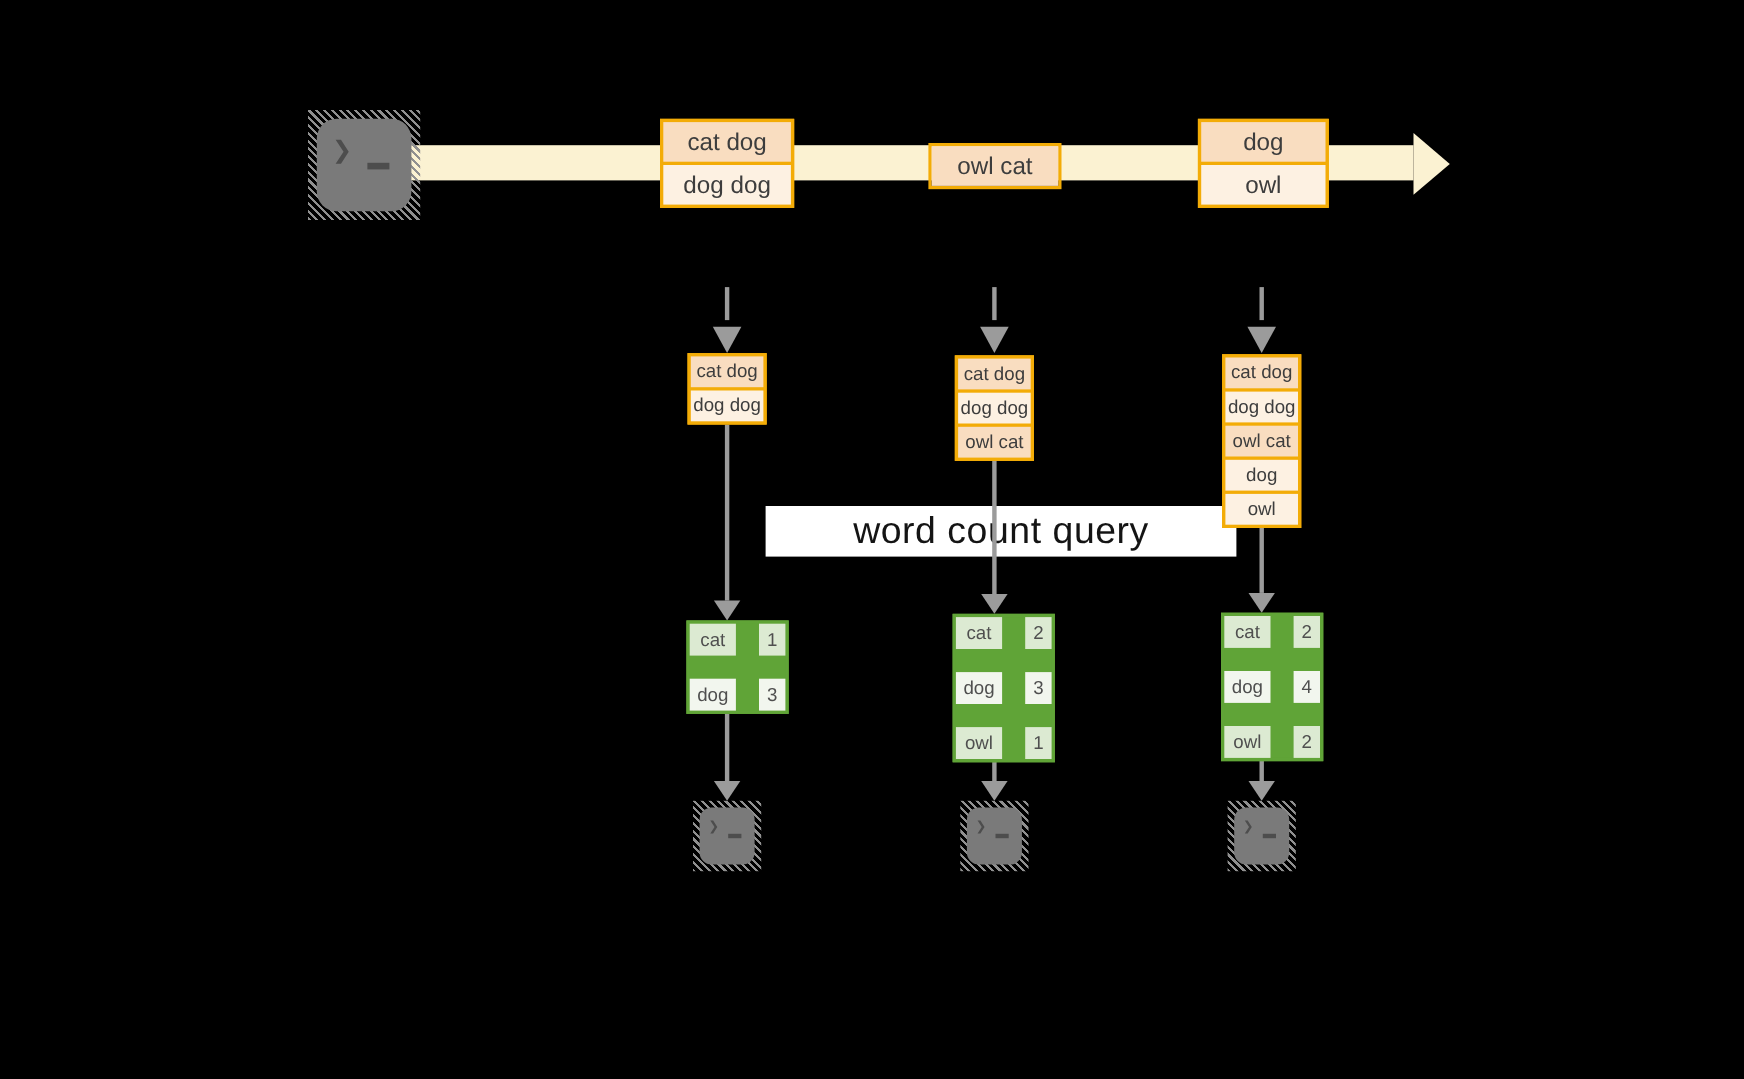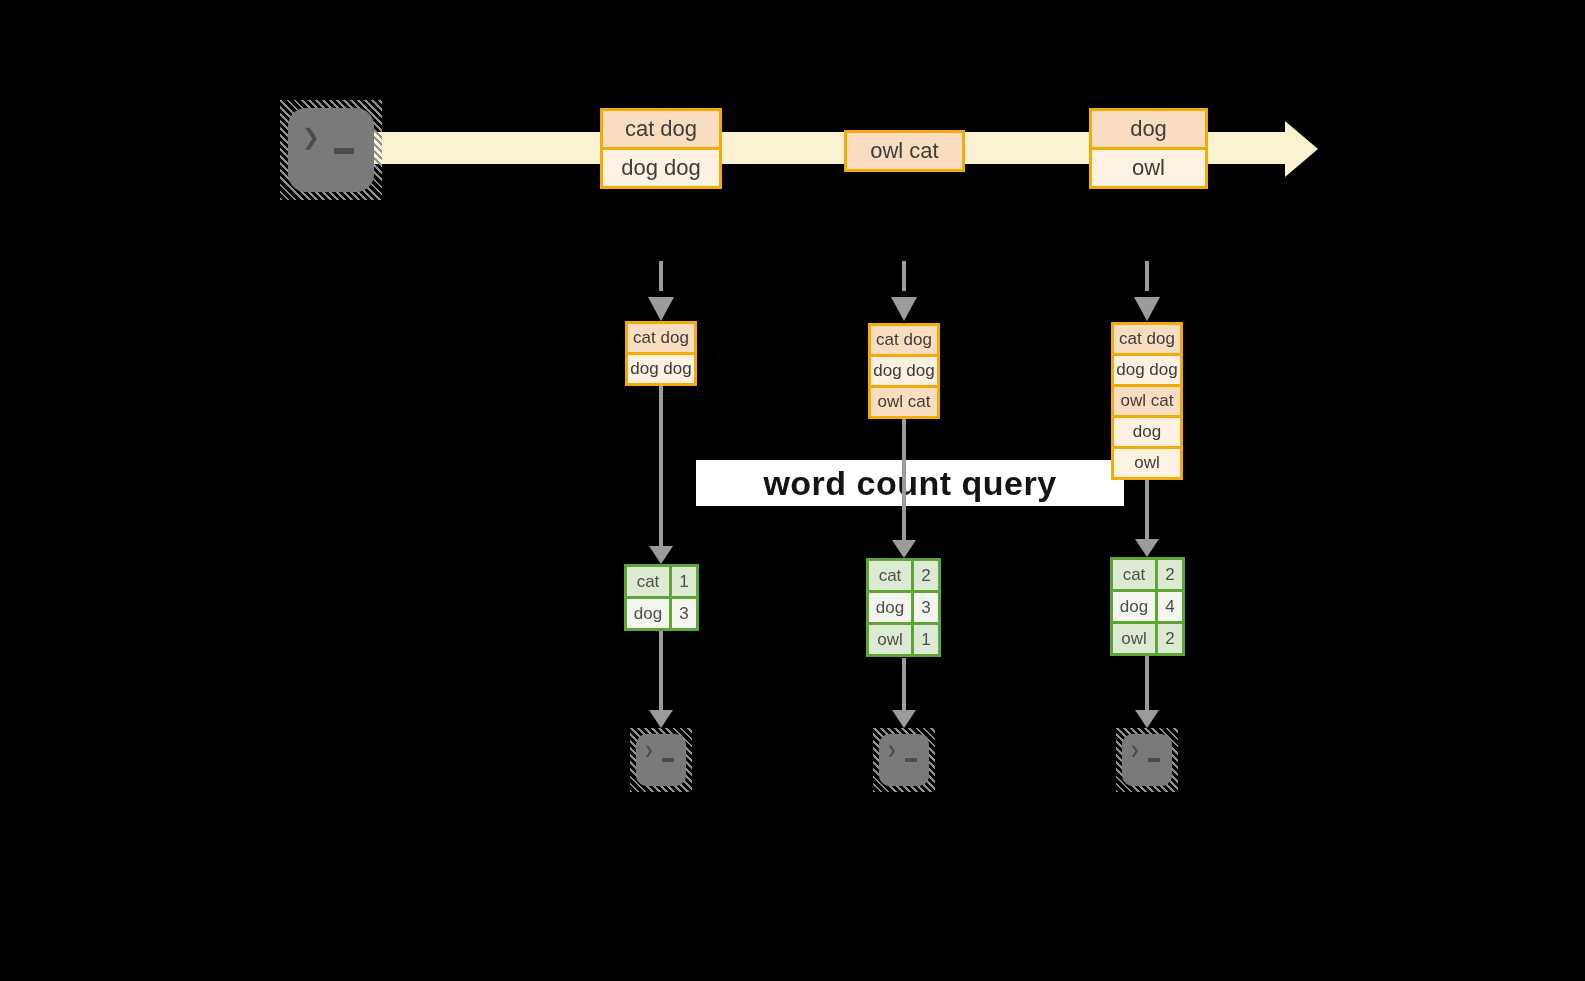--- a/index.html
+++ b/index.html
@@ -39,25 +39,25 @@
   .cream { background:var(--cream); }
   
   .dash { position:absolute; width:4px; height:30px; background:var(--gray); z-index:2; }
   .vline { position:absolute; width:4px; background:var(--gray); z-index:2; }
   .tri-down { position:absolute; width:0; height:0; z-index:2;
           border-left:13px solid transparent; border-right:13px solid transparent;
           border-top:24px solid var(--gray); }
   .tri-down.sm { border-left-width:12px; border-right-width:12px; border-top-width:18px; }
   
   .query-band { position:absolute; left:696px; top:460px; width:428px; height:46px;
-          background:#ffffff; z-index:1; display:flex; align-items:center; justify-content:center;font-weight:bold; }
+          background:#ffffff; z-index:1; display:flex; align-items:center; justify-content:center; }
   .query-band span { font-size:34px; color:#141414; letter-spacing:0.5px; }
   
   .gtable { position:absolute; border:3px solid var(--green-border); background:var(--green-border);
-          display:grid; grid-template-columns:42px 24px; gap:3px; z-index:3;text-align:right; }
+          display:grid; grid-template-columns:42px 24px; gap:21px; z-index:3;text-align:right; }
   .gcell { display:flex; align-items:center; justify-content:center;
           height:29px; font-size:17px; color:#4f4f4f; }
   .ga { background:var(--green-a); }
   .gb { background:var(--green-b); }
 </style>
 </head>
 <body>
 
 <div class="canvas">
 

